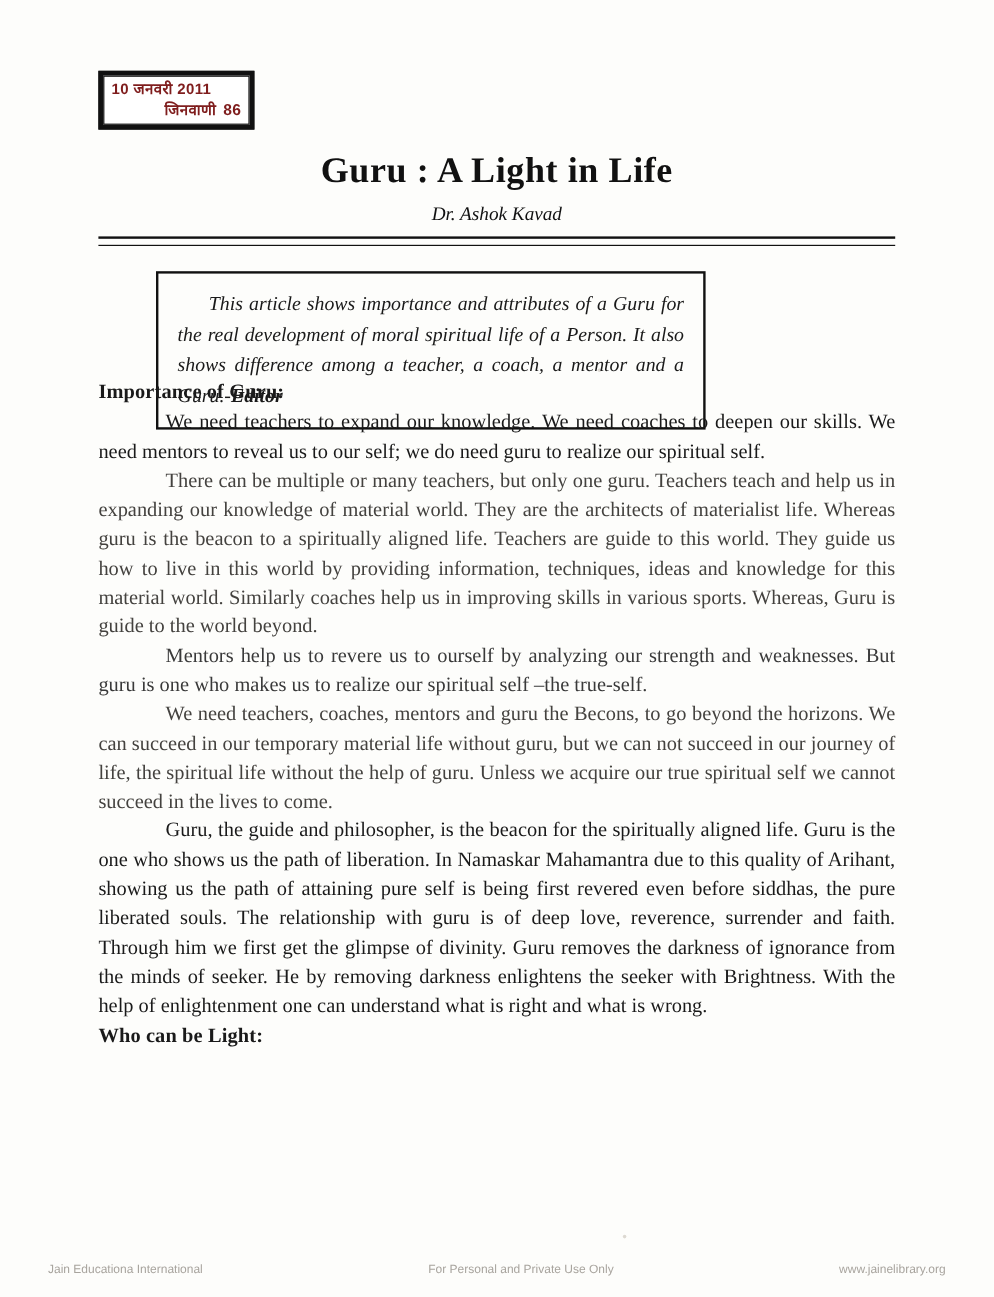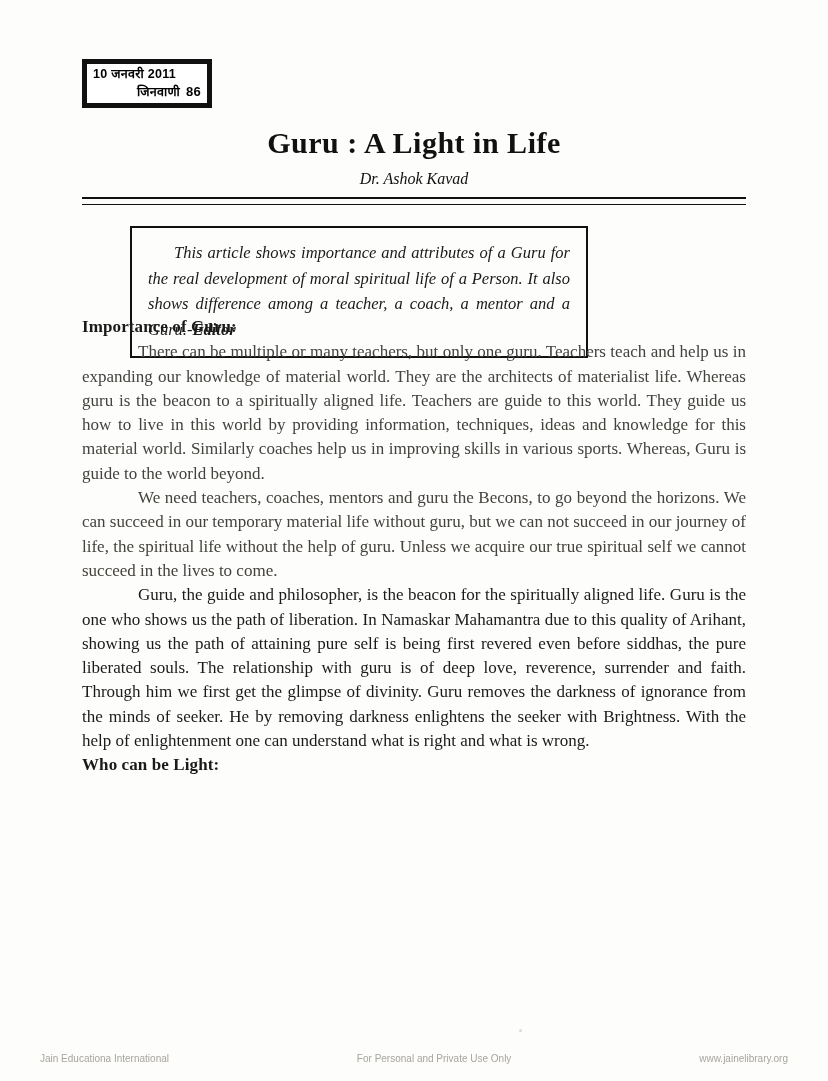--- a/index.html
+++ b/index.html
@@ -33,21 +33,21 @@
   }
   .stamp-inner {
     border: 1px solid #111;
     background: #fff;
     padding: 2px 6px 3px 6px;
   }
   .stamp-line {
     font-family: "Liberation Sans", sans-serif;
     font-size: 12.5px;
     font-weight: bold;
-    color: #000000;
+    color: #7f1d1d;
     letter-spacing: 0.3px;
     line-height: 1.35;
     white-space: nowrap;
   }
   .stamp-line.row2 {
     display: flex;
     justify-content: space-between;
     align-items: flex-end;
     padding-left: 44px;
   }
@@ -170,21 +170,23 @@
   <div class="author">Dr. Ashok Kavad</div>
   <div class="rule-double"></div>
 
   <div class="abstract">
     <span>This article shows importance and attributes of a Guru for the real development of moral spiritual life of a Person. It also shows difference among a teacher, a coach, a mentor and a Guru.-</span><b>Editor</b>
   </div>
 
   <div class="body">
 
     <div class="head">Importance of Guru:</div>
+    <p class="para">We need teachers to expand our knowledge. We need coaches to deepen our skills. We need mentors to reveal us to our self; we do need guru to realize our spiritual self.</p>
     <p class="para fade2">There can be multiple or many teachers, but only one guru. Teachers teach and help us in expanding our knowledge of material world. They are the architects of materialist life. Whereas guru is the beacon to a spiritually aligned life. Teachers are guide to this world. They guide us how to live in this world by providing information, techniques, ideas and knowledge for this material world. Similarly coaches help us in improving skills in various sports.  Whereas, Guru is guide to the world beyond.</p>
+    <p class="para faded">Mentors help us to revere us to ourself by analyzing our strength and weaknesses. But guru is one who makes us to realize our spiritual self –the true-self.</p>
     <p class="para fade2">We need teachers, coaches, mentors and guru the Becons, to go beyond the horizons. We can succeed in our temporary material life without guru, but we can not succeed in our journey of life, the spiritual life without the help of guru. Unless we acquire our true spiritual self we cannot succeed in the lives to come.</p>
     <p class="para">Guru, the guide and philosopher, is the beacon for the spiritually aligned life. Guru is the one who shows us the path of liberation. In Namaskar Mahamantra due to this quality of Arihant, showing us the path of attaining pure self is being first revered even before siddhas, the pure liberated souls. The relationship with guru is of deep love, reverence, surrender    and faith. Through him we first get the glimpse of divinity. Guru removes the darkness of ignorance from the minds of seeker. He by removing darkness enlightens the seeker with Brightness. With the help of enlightenment one can understand what is right and what is wrong.</p>
 
     <div class="head">Who can be Light:</div>
 
   </div>
 
   <div class="footer">
     <div>Jain Educationa International</div>
     <div>For Personal and Private Use Only</div>

